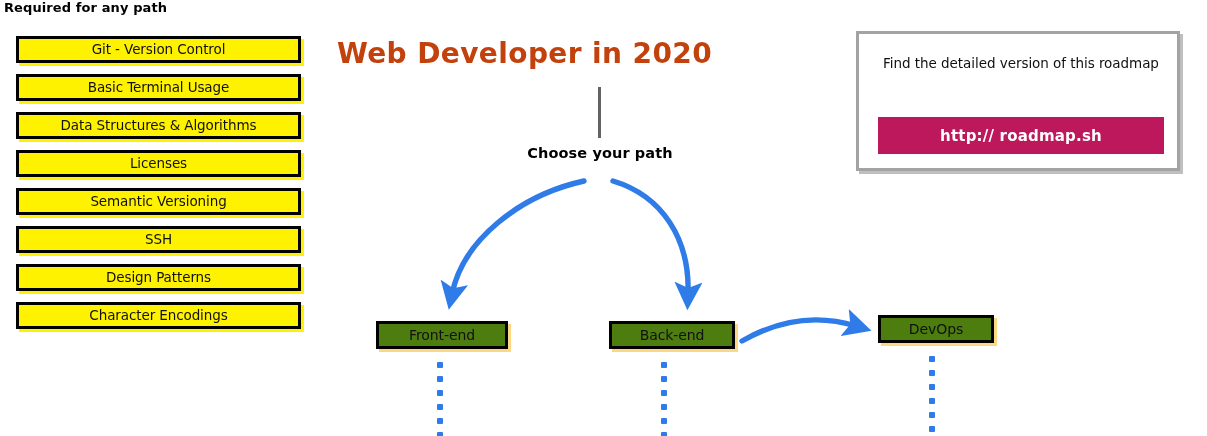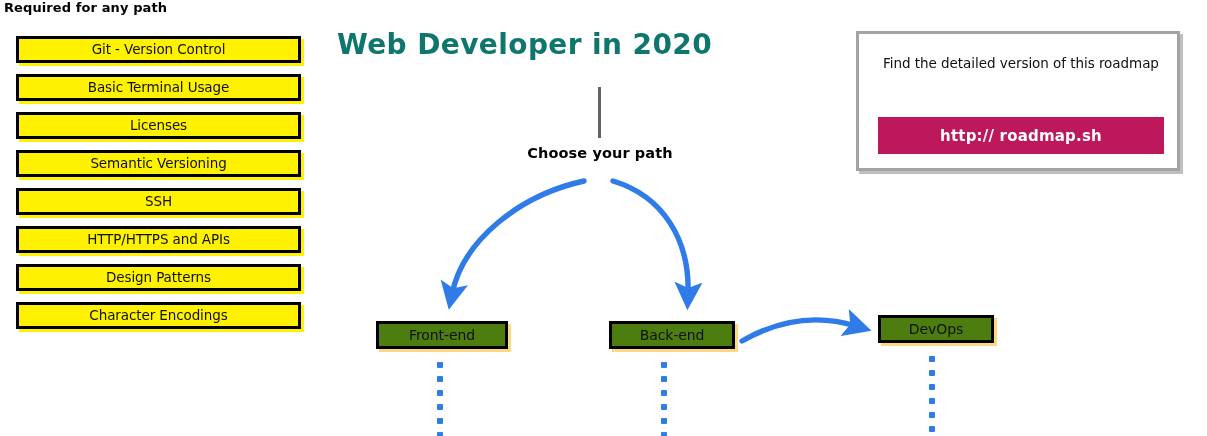--- a/index.html
+++ b/index.html
@@ -61,26 +61,26 @@
     color: #111111;
     line-height: 1;
     white-space: nowrap;
     letter-spacing: -0.1px;
   }
 
   
   #roadmap-title {
     position: absolute;
     left: 0;
-    top: 28px;
+    top: 37px;
     width: 1057px;
     text-align: center;
     font-size: 28px;
     font-weight: bold;
-    color: #0f766e;
+    color: #c2410c;
     letter-spacing: 0.4px;
     pointer-events: none;
   }
   #roadmap-title-inner {
     position: relative;
     left: -4px;
   }
   #title-stem {
     position: absolute;
     left: 598px;
@@ -199,30 +199,30 @@
 <div id="required-section">
   <div id="required-heading">Required for any path</div>
   <div id="required-list">
     <div class="req-item">
       <span class="req-label">Git - Version Control</span>
     </div>
     <div class="req-item">
       <span class="req-label">Basic Terminal Usage</span>
     </div>
     <div class="req-item">
+      <span class="req-label">Data Structures &amp; Algorithms</span>
+    </div>
+    <div class="req-item">
       <span class="req-label">Licenses</span>
     </div>
     <div class="req-item">
       <span class="req-label">Semantic Versioning</span>
     </div>
     <div class="req-item">
       <span class="req-label">SSH</span>
-    </div>
-    <div class="req-item">
-      <span class="req-label">HTTP/HTTPS and APIs</span>
     </div>
     <div class="req-item">
       <span class="req-label">Design Patterns</span>
     </div>
     <div class="req-item">
       <span class="req-label">Character Encodings</span>
     </div>
   </div>
 </div>
 

